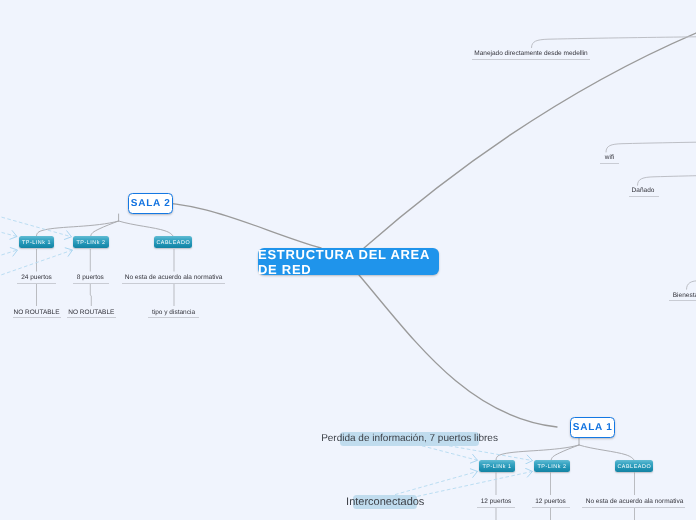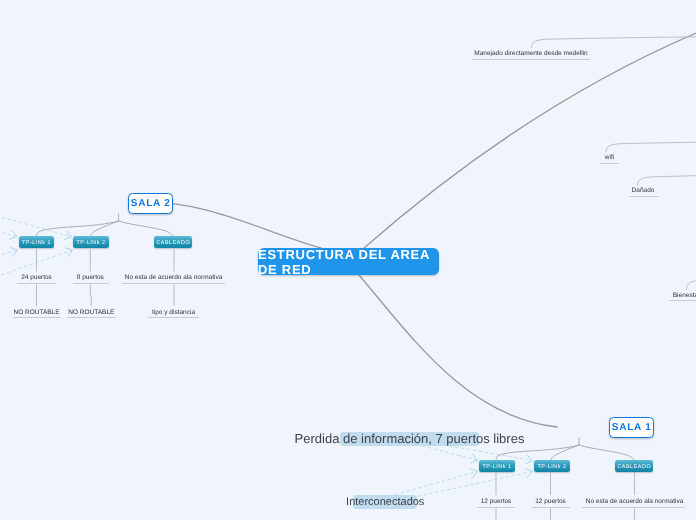--- a/index.html
+++ b/index.html
@@ -76,21 +76,21 @@
     <path d="M-10,278.8 L72.5,250"></path>
     <path d="M422,445.8 L477.5,460.3"></path>
     <path d="M449,445.8 L532.5,460.6"></path>
     <path d="M395,494.6 L477.5,471.4"></path>
     <path d="M417.5,496.3 L532.5,471.4"></path>
   </g>
 </svg>
 
 <div class="node root" style="left:258px;top:248px;width:181px;height:27px;">ESTRUCTURA DEL AREA DE RED</div>
 <div class="node sala" style="left:96px;top:193px;width:44.5px;height:21px;">SALA 2</div>
-<div class="node sala" style="left:577px;top:417px;width:44.5px;height:21px;">SALA 1</div>
+<div class="node sala" style="left:538px;top:417px;width:44.5px;height:21px;">SALA 1</div>
 
 <div class="node tp" style="left:18.5px;top:236px;width:35.5px;height:12px;">TP-LINk 1</div>
 <div class="node tp" style="left:73px;top:236px;width:35.5px;height:12px;">TP-LINk 2</div>
 <div class="node tp" style="left:154px;top:236px;width:38px;height:12px;">CABLEADO</div>
 
 <div class="node tp" style="left:479px;top:459.5px;width:35.5px;height:12px;">TP-LINk 1</div>
 <div class="node tp" style="left:534px;top:459.5px;width:35.5px;height:12px;">TP-LINk 2</div>
 <div class="node tp" style="left:615px;top:459.5px;width:38px;height:12px;">CABLEADO</div>
 
 <div class="leaf" style="left:36.5px;top:274.4px;">24 puertos</div>
@@ -117,16 +117,16 @@
 
 <div class="leaf" style="left:531px;top:50.4px;">Manejado directamente desde medellin</div>
 <div class="ul" style="left:472px;top:58.5px;width:118px;"></div>
 <div class="leaf" style="left:609.5px;top:154.4px;">wifi</div>
 <div class="ul" style="left:600px;top:162.5px;width:19px;"></div>
 <div class="leaf" style="left:643px;top:187.4px;">Dañado</div>
 <div class="ul" style="left:629px;top:195.5px;width:30px;"></div>
 <div class="leaf" style="left:686.5px;top:292.2px;">Bienestar</div>
 <div class="ul" style="left:669px;top:300.4px;width:40px;"></div>
 
-<div class="callout" style="left:340px;top:431.6px;width:139px;height:14.2px;font-size:13px;">Perdida de información, 7 puertos libres</div>
+<div class="callout" style="left:340px;top:431.6px;width:139px;height:14.2px;font-size:10px;">Perdida de información, 7 puertos libres</div>
 <div class="callout" style="left:353.2px;top:495.1px;width:64.1px;height:14.4px;">Interconectados</div>
 
 </div>
 
 </body></html>

